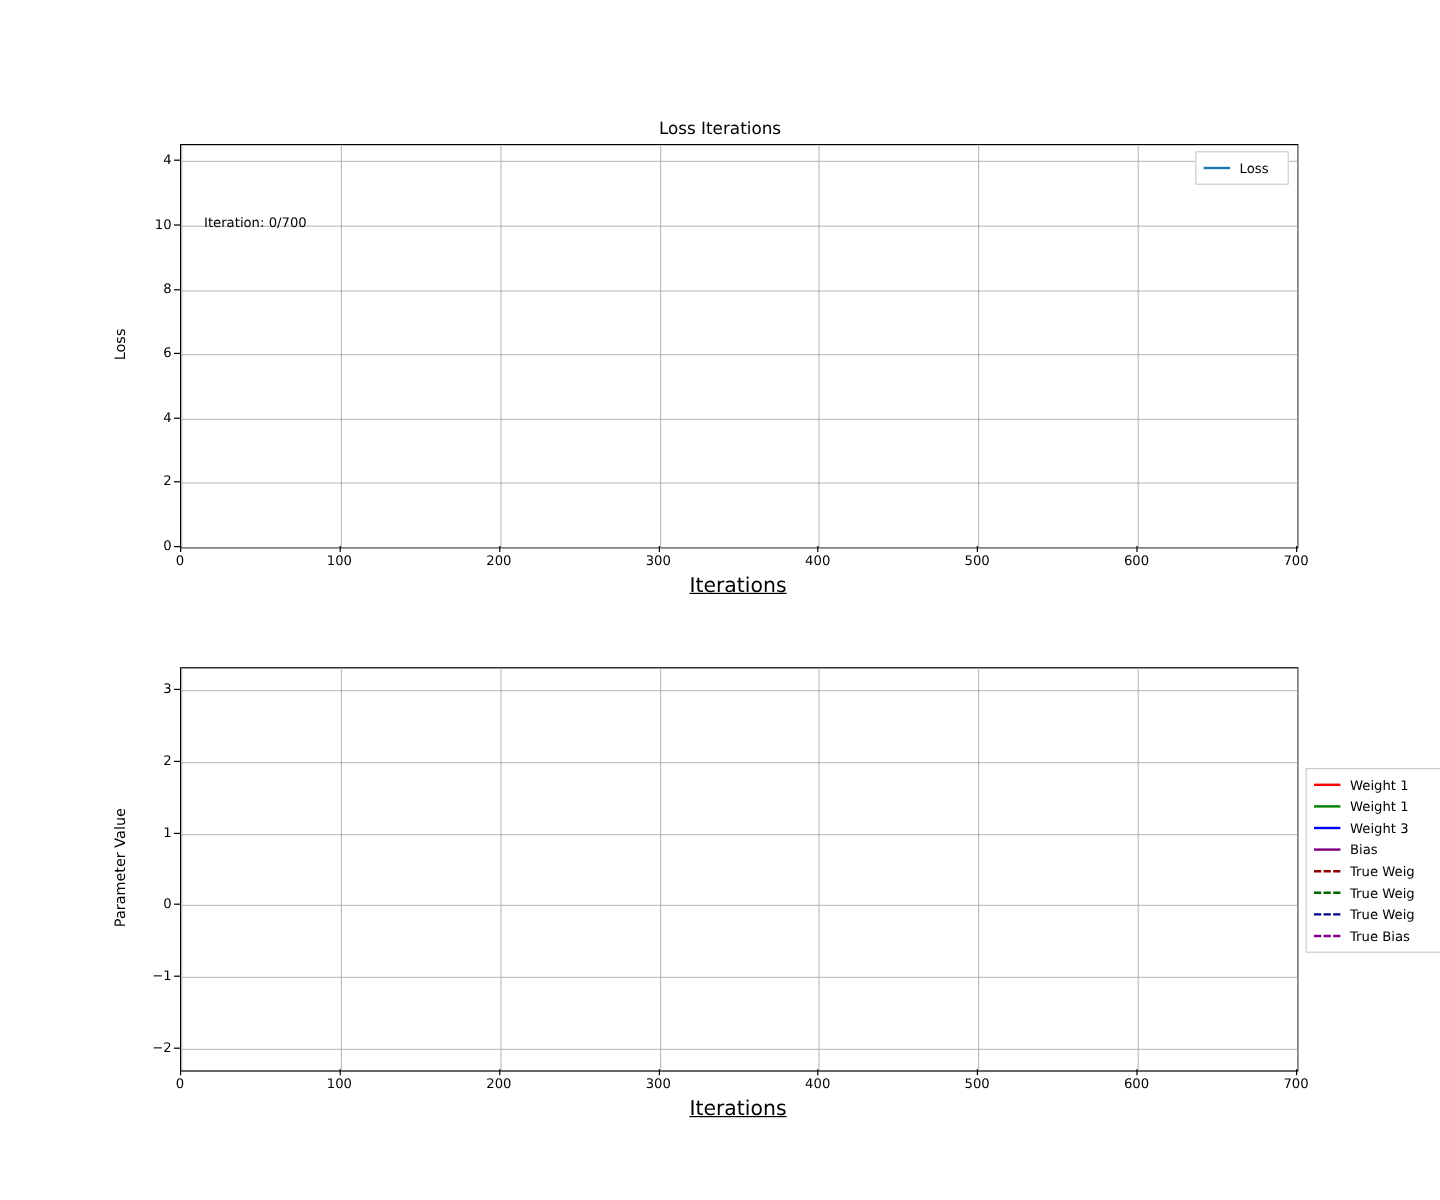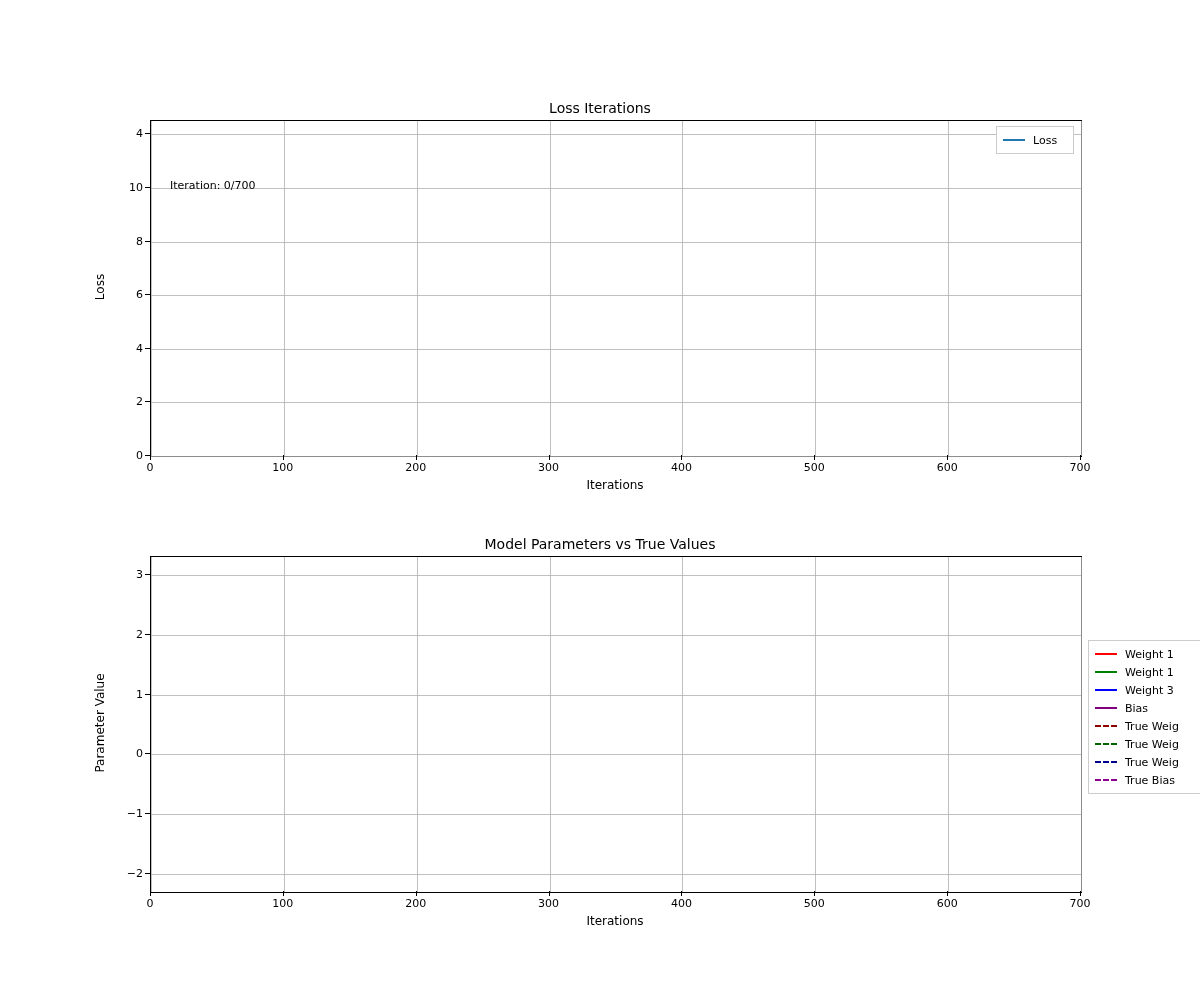--- a/index.html
+++ b/index.html
@@ -26,21 +26,22 @@
     left: 0;
     width: 100%;
     text-align: center;
     font-size: 14px;
   }
   .xlabel {
     position: absolute;
     left: 0;
     width: 100%;
     text-align: center;
-    font-size: 12px;
+    font-size: 17px;
+    text-decoration: underline;
   }
   .ylabel {
     position: absolute;
     transform-origin: center center;
     transform: rotate(-90deg);
     font-size: 12px;
     text-align: center;
   }
   .tick-label-x {
     position: absolute;
@@ -142,21 +143,20 @@
   <div class="legend" style="left:996px; top:126px; width:78px;">
     <div class="legend-row">
       <div class="legend-swatch solid" style="border-top-color:#1f77b4;"></div>
       <span>Loss</span>
     </div>
   </div>
 
   <div class="xlabel" style="top:478px; left:150px; width:930px;">Iterations</div>
   <div class="ylabel" style="left:70px; top:280px; width:60px;">Loss</div>
 
-  <div class="title" style="top:536px;">Model Parameters vs True Values</div>
 
   <div class="axes" id="ax2" style="left:150px; top:556px; width:930px; height:335px;">
       <div class="grid-v" style="left: 0px;"></div>
       <div class="grid-v" style="left: 132.857px;"></div>
       <div class="grid-v" style="left: 265.714px;"></div>
       <div class="grid-v" style="left: 398.571px;"></div>
       <div class="grid-v" style="left: 531.429px;"></div>
       <div class="grid-v" style="left: 664.286px;"></div>
       <div class="grid-v" style="left: 797.143px;"></div>
       <div class="grid-v" style="left: 930px;"></div>

